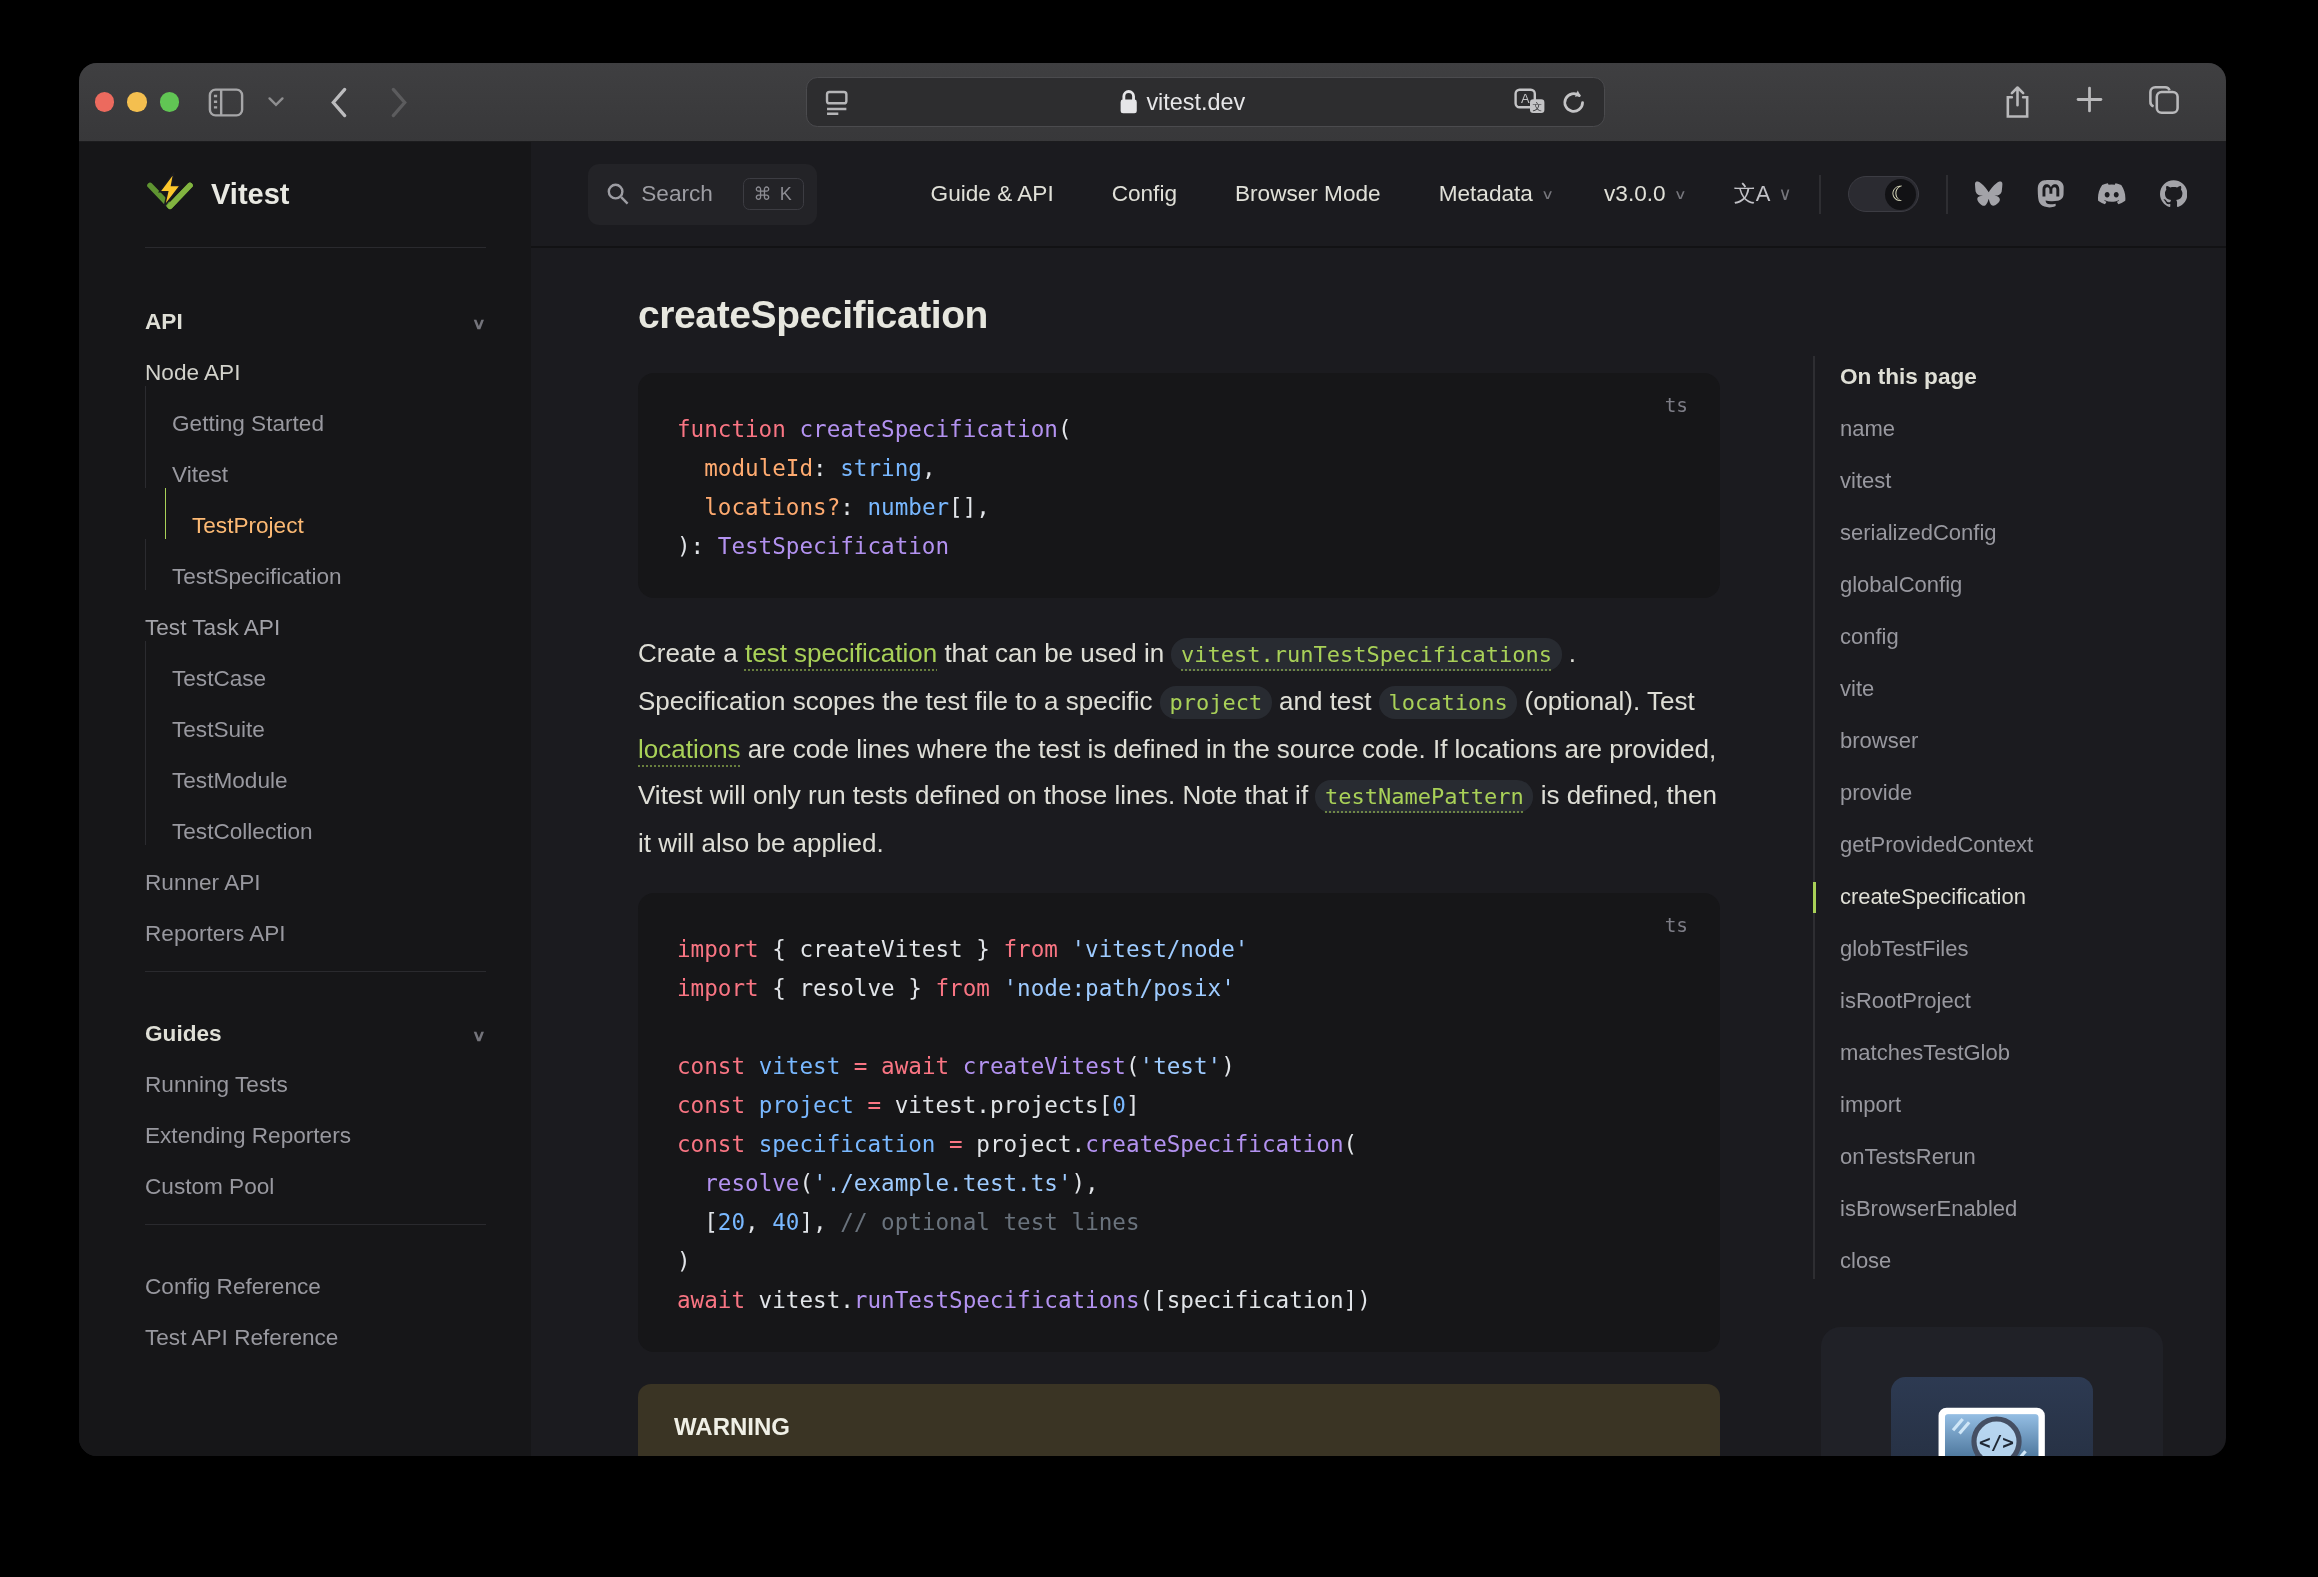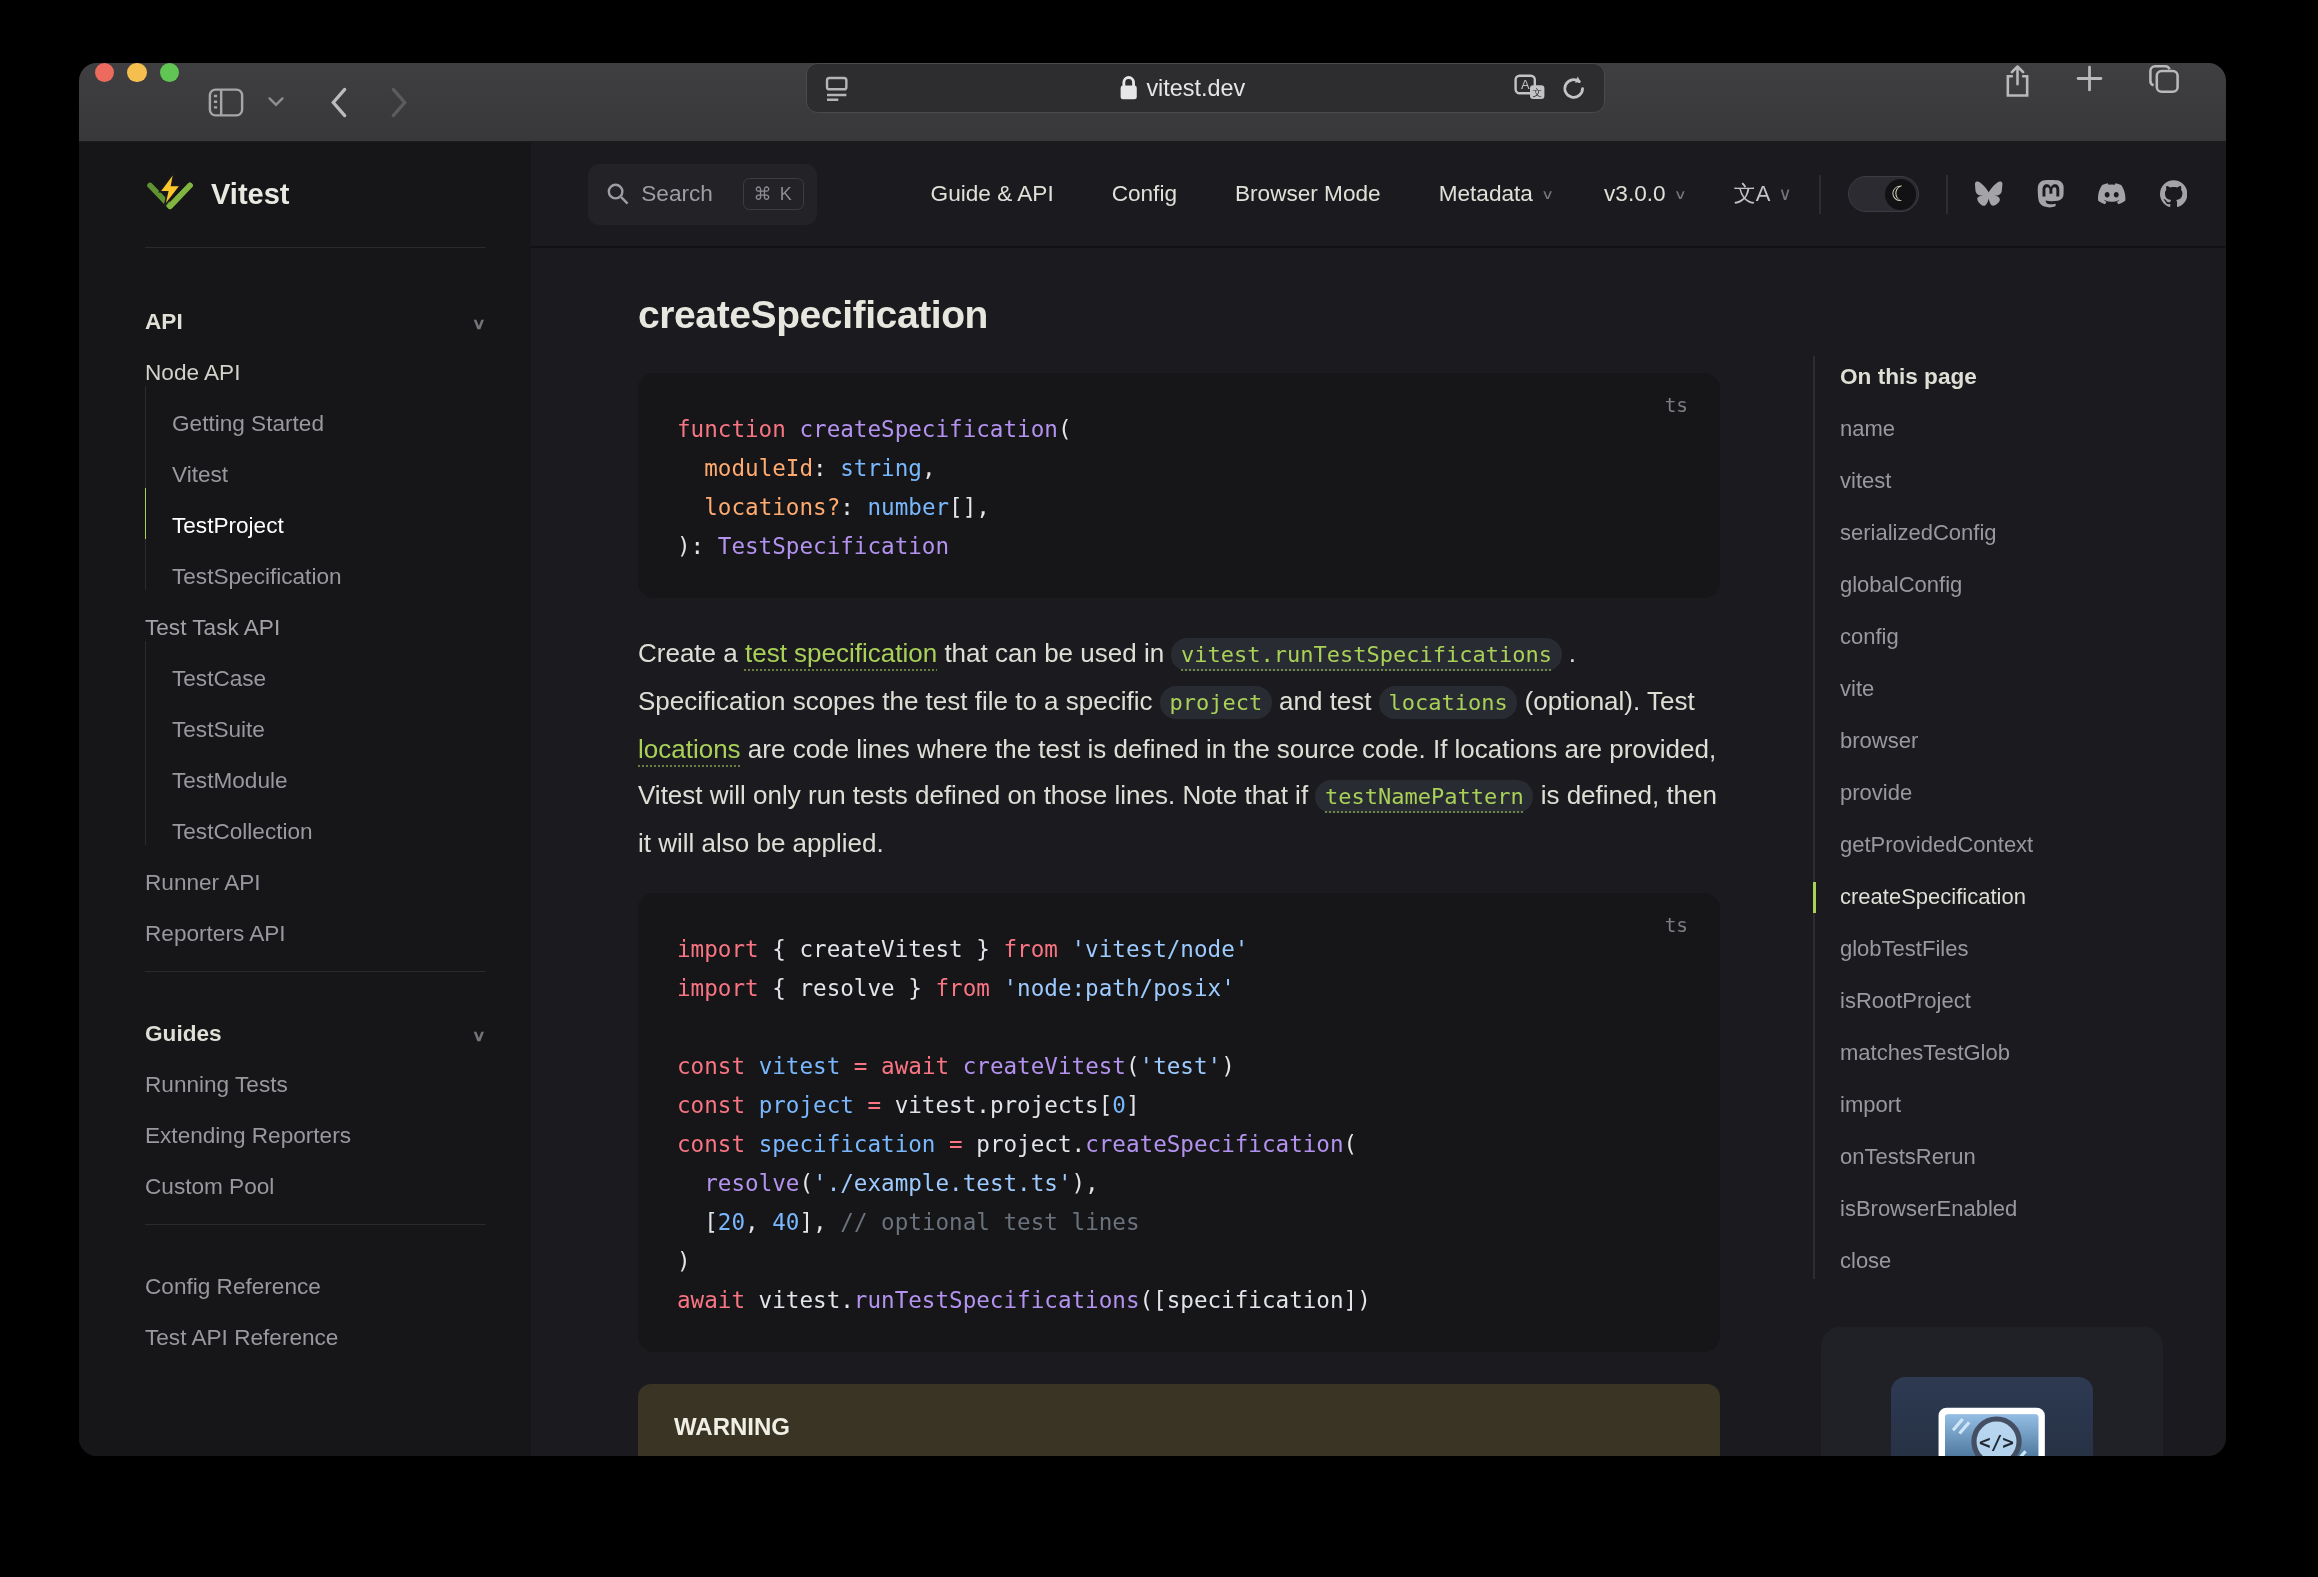--- a/index.html
+++ b/index.html
@@ -1,20 +1,20 @@
 <!DOCTYPE html>
 <html style="font-size:13px"><head>
 <meta charset="utf-8">
 <style>
   * { box-sizing: border-box; margin: 0; padding: 0; }
   html,body { width:2319px; height:1578px; background:#000; font-family:"Liberation Sans",sans-serif; overflow:hidden; }
   .window { position:absolute; left:79px; top:63px; width:2147px; height:1393px; border-radius:18px; overflow:hidden; background:#1b1b1f; box-shadow:0 24px 73px rgba(0,0,0,.6); }
 
   
-  .toolbar { height:79px; background:linear-gradient(#3f3f41,#38383a); border-bottom:0.8px solid #1c1c1e; display:flex; padding:0 45px 0 16px; }
+  .toolbar { height:79px; background:linear-gradient(#3f3f41,#38383a); border-bottom:0.8px solid #1c1c1e; display:flex; align-items:center; padding:0 45px 0 16px; }
   .lights { display:flex; gap:13px; margin-right:29px; }
   .light { width:19.4px; height:19.4px; border-radius:50%; }
   .l-red{background:#ec6a5e;} .l-yellow{background:#f4bf4f;} .l-green{background:#61c554;}
   .tbicon { color:#a8a8aa; display:flex; align-items:center; }
   .tb-gap { margin-left:22.6px; }
   .urlbar { width:799px; height:50px; margin:0 auto; background:#2d2d2f; border:0.8px solid #4b4b4e; border-radius:11.3px; display:flex; align-items:center; padding:0 16px; }
   .url-center { flex:1; display:flex; align-items:center; justify-content:center; gap:8px; color:#e6e6e8; font-size:23.4px; }
   .tb-right { display:flex; gap:42px; color:#b9b9bb; }
   svg { display:block; }
 
@@ -23,21 +23,21 @@
   .sidebar { width:452px; background:#161618; flex:none; padding:0 0 0 66px; }
   .logo-row { height:106px; display:flex; align-items:center; gap:16px; border-bottom:0.8px solid #2a2a2e; margin-right:45px; }
   .logo-text { font-size:29px; font-weight:700; color:#e9e9e2; }
   .snav { padding:36px 45px 0 0; }
   .s-row { height:51px; display:flex; align-items:flex-end; font-size:22.6px; color:#98989f; cursor:pointer; }
   .s-row .s-chev { margin-left:auto; color:#74747b; font-size:19.4px; transform:scaleY(.8); }
   .s-row.sec { color:#dfdfd6; font-weight:700; }
   .s-row.grp { color:#d2d2cb; }
   .s-row.grp.dim { color:#a2a2a8; }
   .s-row.sub { border-left:1.6px solid #2b2b2f; padding-left:26px; }
-  .s-row.sub.active { border-left-color:#a9d158; color:#ffffff; }
+  .s-row.sub.active { border-left-color:#a9d158; color:#fdba74;margin-left:20px; }
   .s-row.rule { height:0; border-top:0.8px solid #2a2a2e; margin:24px 0; }
 
   .main { flex:1; display:flex; flex-direction:column; min-width:0; }
   .m-head { height:106px; flex:none; display:flex; align-items:center; padding:0 39px 0 57px; border-bottom:2.4px solid #121214; }
   .search { width:229px; height:61px; background:#232327; border-radius:11.3px; display:flex; align-items:center; padding:0 13px 0 18px; color:#9d9da3; font-size:22.6px; gap:11.3px; }
   .kbd { margin-left:auto; border:0.8px solid #3c3c42; border-radius:6.5px; padding:4px 9.7px; font-size:18px; color:#8c8c93; letter-spacing:1.6px; }
   .nav { margin-left:auto; display:flex; align-items:center; gap:50px; font-size:22.6px; color:#e0e0d8; }
   .nav-item { display:flex; align-items:center; gap:8px; cursor:pointer; }
   .nav-item .chev { color:#76767c; font-size:18px; transform:scaleY(.75); }
   .lang { display:flex; align-items:center; gap:8px; margin-left:47px; color:#c2c2c7; font-size:22px; cursor:pointer; }

